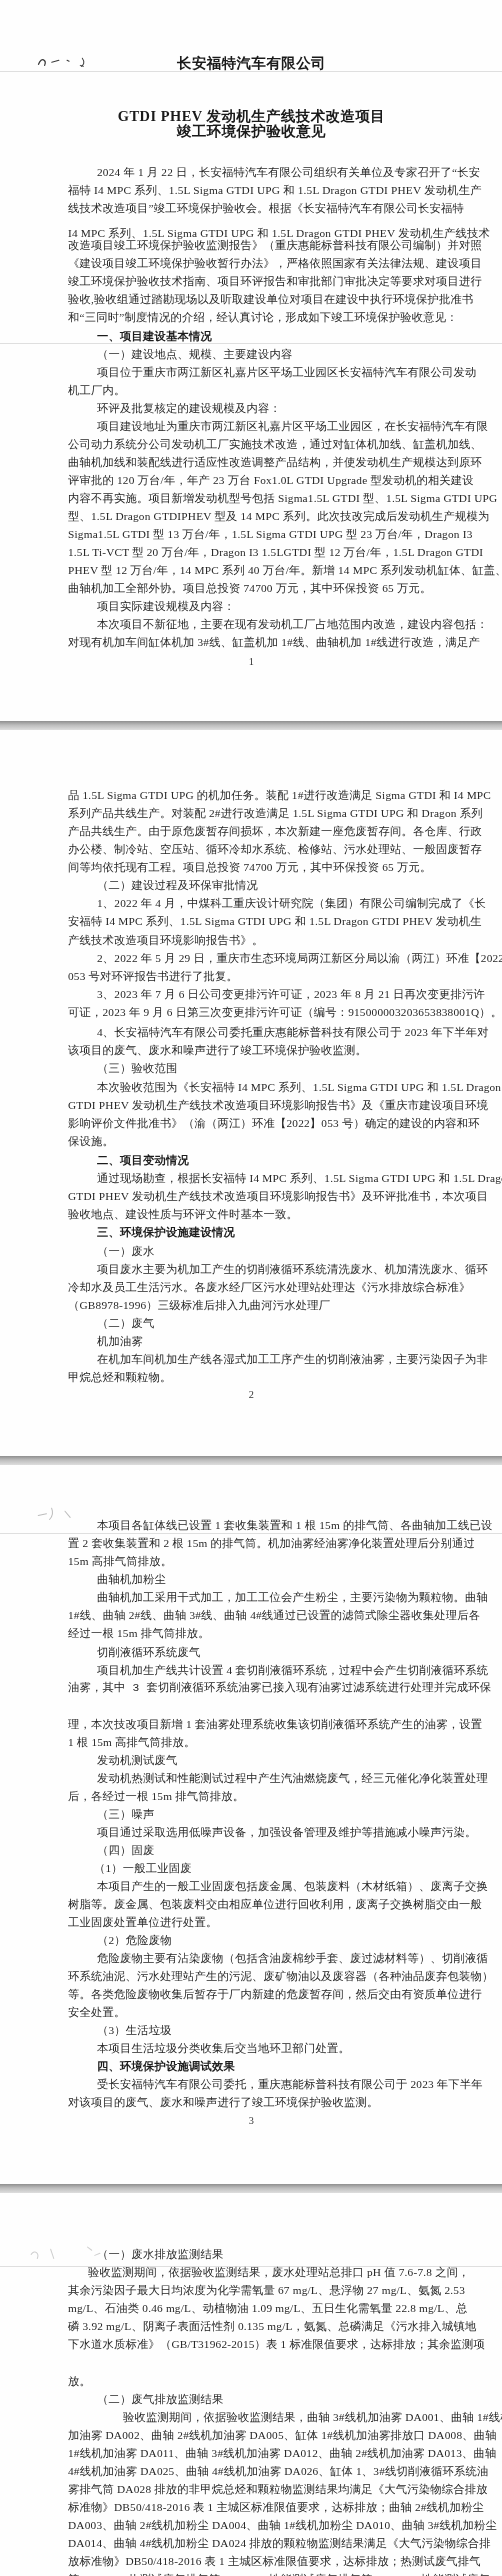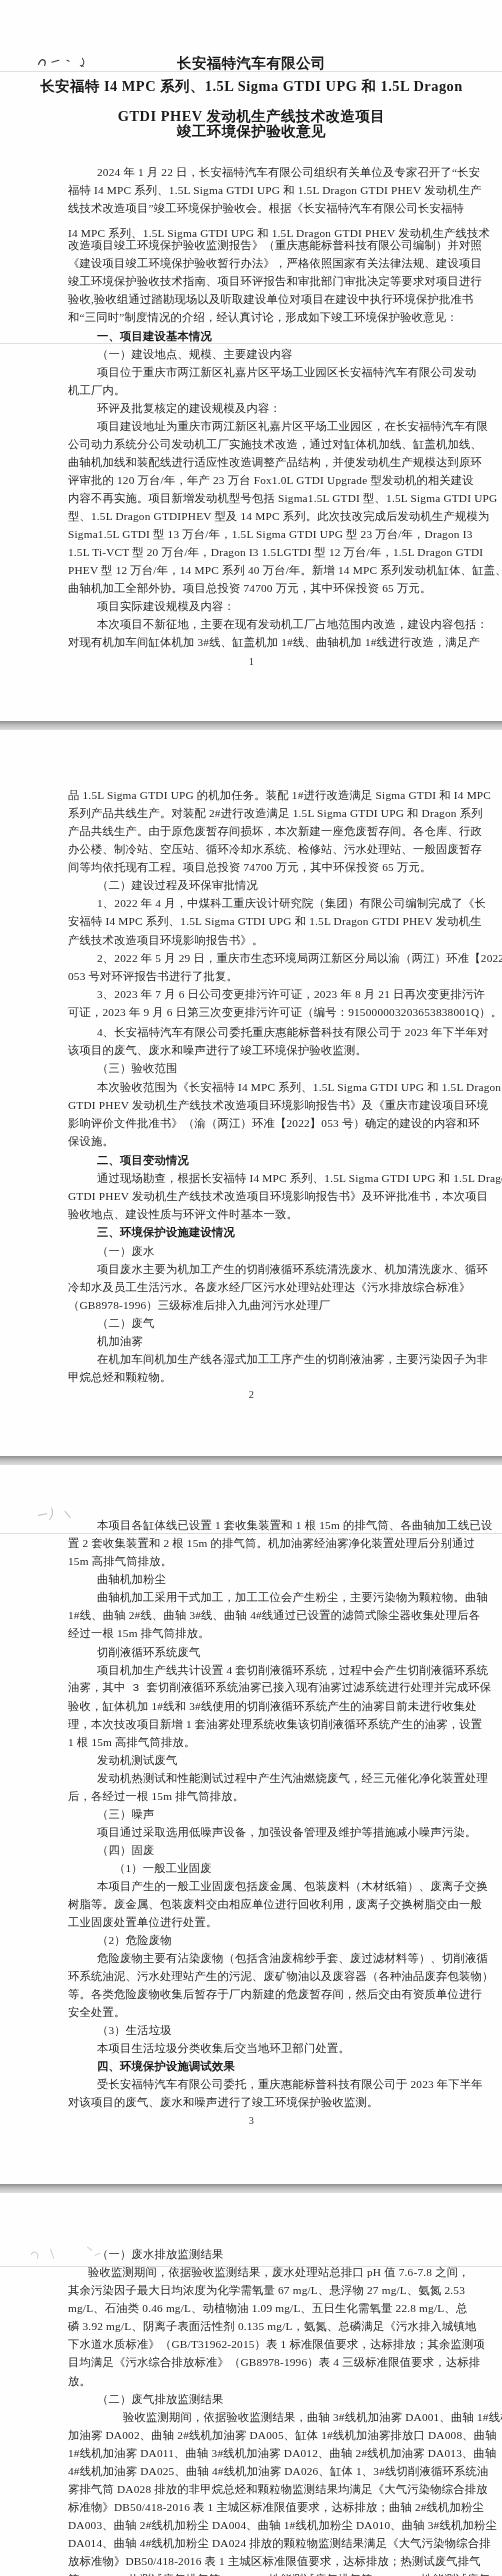--- a/index.html
+++ b/index.html
@@ -44,21 +44,20 @@
   </svg>
   <svg class="mark" style="left:34px;top:1502px;opacity:.65" width="62" height="20.6" viewBox="0 0 120 40">
     <path d="M8,26 l16,-3 M34,12 c4,10 0,18 -4,22 M60,18 l10,12" stroke="#9a9a9a" stroke-width="2" fill="none" stroke-linecap="round"></path>
   </svg>
   <svg class="mark" style="left:26px;top:2242px;opacity:.55" width="77" height="20.6" viewBox="0 0 150 40">
     <path d="M10,24 c8,-10 16,-2 12,8 M48,14 l6,18 M120,10 l8,6 M134,26 l10,-4" stroke="#a8a8a8" stroke-width="2" fill="none" stroke-linecap="round"></path>
   </svg>
 
   <div id="lines">
       <div class="ln title" style="top: 56px;">长安福特汽车有限公司</div>
-      <div class="ln title" style="top: 79px;">长安福特 I4 MPC 系列、1.5L Sigma GTDI UPG 和 1.5L Dragon</div>
       <div class="ln title" style="top: 109px;">GTDI PHEV 发动机生产线技术改造项目</div>
       <div class="ln title" style="top: 124px;">竣工环境保护验收意见</div>
       <div class="ln" style="top: 165px; left: 97px;">2024 年 1 月 22 日，长安福特汽车有限公司组织有关单位及专家召开了“长安</div>
       <div class="ln" style="top: 183px; left: 68px;">福特 I4 MPC 系列、1.5L Sigma GTDI UPG 和 1.5L Dragon GTDI PHEV 发动机生产</div>
       <div class="ln" style="top: 201px; left: 68px;">线技术改造项目”竣工环境保护验收会。根据《长安福特汽车有限公司长安福特</div>
       <div class="ln" style="top: 226px; left: 68px;">I4 MPC 系列、1.5L Sigma GTDI UPG 和 1.5L Dragon GTDI PHEV 发动机生产线技术</div>
       <div class="ln" style="top: 238px; left: 68px;">改造项目竣工环境保护验收监测报告》（重庆惠能标普科技有限公司编制）并对照</div>
       <div class="ln" style="top: 256px; left: 68px;">《建设项目竣工环境保护验收暂行办法》，严格依照国家有关法律法规、建设项目</div>
       <div class="ln" style="top: 274px; left: 68px;">竣工环境保护验收技术指南、项目环评报告和审批部门审批决定等要求对项目进行</div>
       <div class="ln" style="top: 292px; left: 68px;">验收,验收组通过踏勘现场以及听取建设单位对项目在建设中执行环境保护批准书</div>
@@ -119,51 +118,49 @@
       <div class="ln" style="top: 1518px; left: 97px;">本项目各缸体线已设置 1 套收集装置和 1 根 15m 的排气筒、各曲轴加工线已设</div>
       <div class="ln" style="top: 1536px; left: 68px;">置 2 套收集装置和 2 根 15m 的排气筒。机加油雾经油雾净化装置处理后分别通过</div>
       <div class="ln" style="top: 1554px; left: 68px;">15m 高排气筒排放。</div>
       <div class="ln" style="top: 1572px; left: 97px; font-family: Liberation Serif, serif;">曲轴机加粉尘</div>
       <div class="ln" style="top: 1590px; left: 97px;">曲轴机加工采用干式加工，加工工位会产生粉尘，主要污染物为颗粒物。曲轴</div>
       <div class="ln" style="top: 1608px; left: 68px;">1#线、曲轴 2#线、曲轴 3#线、曲轴 4#线通过已设置的滤筒式除尘器收集处理后各</div>
       <div class="ln" style="top: 1626px; left: 68px;">经过一根 15m 排气筒排放。</div>
       <div class="ln" style="top: 1645px; left: 97px;">切削液循环系统废气</div>
       <div class="ln" style="top: 1663px; left: 97px;">项目机加生产线共计设置 4 套切削液循环系统，过程中会产生切削液循环系统</div>
       <div class="ln" style="top: 1681px; left: 68px; font-family: Liberation Mono, monospace;">油雾，其中 3 套切削液循环系统油雾已接入现有油雾过滤系统进行处理并完成环保</div>
-      <div class="ln" style="top: 1699px; left: 68px;">验收，缸体机加 1#线和 3#线使用的切削液循环系统产生的油雾目前未进行收集处</div>
       <div class="ln" style="top: 1717px; left: 68px;">理，本次技改项目新增 1 套油雾处理系统收集该切削液循环系统产生的油雾，设置</div>
       <div class="ln" style="top: 1735px; left: 68px;">1 根 15m 高排气筒排放。</div>
       <div class="ln" style="top: 1753px; left: 97px;">发动机测试废气</div>
       <div class="ln" style="top: 1771px; left: 97px;">发动机热测试和性能测试过程中产生汽油燃烧废气，经三元催化净化装置处理</div>
       <div class="ln" style="top: 1789px; left: 68px;">后，各经过一根 15m 排气筒排放。</div>
       <div class="ln" style="top: 1807px; left: 97px;">（三）噪声</div>
       <div class="ln" style="top: 1825px; left: 97px;">项目通过采取选用低噪声设备，加强设备管理及维护等措施减小噪声污染。</div>
       <div class="ln" style="top: 1843px; left: 97px;">（四）固废</div>
-      <div class="ln" style="top: 1861px; left: 114px; text-align: right;">（1）一般工业固废</div>
+      <div class="ln" style="top: 1861px; left: 94px; text-align: right;">（1）一般工业固废</div>
       <div class="ln" style="top: 1879px; left: 97px;">本项目产生的一般工业固废包括废金属、包装废料（木材纸箱）、废离子交换</div>
       <div class="ln" style="top: 1897px; left: 68px;">树脂等。废金属、包装废料交由相应单位进行回收利用，废离子交换树脂交由一般</div>
       <div class="ln" style="top: 1915px; left: 68px;">工业固废处置单位进行处置。</div>
       <div class="ln" style="top: 1933px; left: 97px;">（2）危险废物</div>
       <div class="ln" style="top: 1951px; left: 97px;">危险废物主要有沾染废物（包括含油废棉纱手套、废过滤材料等）、切削液循</div>
       <div class="ln" style="top: 1969px; left: 68px;">环系统油泥、污水处理站产生的污泥、废矿物油以及废容器（各种油品废弃包装物）</div>
       <div class="ln" style="top: 1987px; left: 68px; text-align: center;">等。各类危险废物收集后暂存于厂内新建的危废暂存间，然后交由有资质单位进行</div>
       <div class="ln" style="top: 2005px; left: 68px;">安全处置。</div>
       <div class="ln" style="top: 2023px; left: 97px;">（3）生活垃圾</div>
       <div class="ln" style="top: 2041px; left: 97px;">本项目生活垃圾分类收集后交当地环卫部门处置。</div>
       <div class="ln b" style="top: 2059px; left: 97px;">四、环境保护设施调试效果</div>
       <div class="ln" style="top: 2077px; left: 97px;">受长安福特汽车有限公司委托，重庆惠能标普科技有限公司于 2023 年下半年</div>
       <div class="ln" style="top: 2095px; left: 68px;">对该项目的废气、废水和噪声进行了竣工环境保护验收监测。</div>
       <div class="ln pg" style="top: 2114px;">3</div>
       <div class="ln" style="top: 2247px; left: 97px;">（一）废水排放监测结果</div>
       <div class="ln" style="top: 2265px; left: 88px;">验收监测期间，依据验收监测结果，废水处理站总排口 pH 值 7.6-7.8 之间，</div>
       <div class="ln" style="top: 2283px; left: 68px;">其余污染因子最大日均浓度为化学需氧量 67 mg/L、悬浮物 27 mg/L、氨氮 2.53</div>
       <div class="ln" style="top: 2301px; left: 68px;">mg/L、石油类 0.46 mg/L、动植物油 1.09 mg/L、五日生化需氧量 22.8 mg/L、总</div>
       <div class="ln" style="top: 2319px; left: 68px;">磷 3.92 mg/L、阴离子表面活性剂 0.135 mg/L，氨氮、总磷满足《污水排入城镇地</div>
       <div class="ln" style="top: 2337px; left: 68px;">下水道水质标准》（GB/T31962-2015）表 1 标准限值要求，达标排放；其余监测项</div>
-      <div class="ln" style="top: 2355px; left: 68px;">目均满足《污水综合排放标准》（GB8978-1996）表 4 三级标准限值要求，达标排</div>
       <div class="ln" style="top: 2374px; left: 68px;">放。</div>
       <div class="ln" style="top: 2392px; left: 97px;">（二）废气排放监测结果</div>
       <div class="ln" style="top: 2410px; left: 97px; padding-left: 26px;">验收监测期间，依据验收监测结果，曲轴 3#线机加油雾 DA001、曲轴 1#线机</div>
       <div class="ln" style="top: 2428px; left: 68px;">加油雾 DA002、曲轴 2#线机加油雾 DA005、缸体 1#线机加油雾排放口 DA008、曲轴</div>
       <div class="ln" style="top: 2446px; left: 68px;">1#线机加油雾 DA011、曲轴 3#线机加油雾 DA012、曲轴 2#线机加油雾 DA013、曲轴</div>
       <div class="ln" style="top: 2464px; left: 68px;">4#线机加油雾 DA025、曲轴 4#线机加油雾 DA026、缸体 1、3#线切削液循环系统油</div>
       <div class="ln" style="top: 2482px; left: 68px;">雾排气筒 DA028 排放的非甲烷总烃和颗粒物监测结果均满足《大气污染物综合排放</div>
       <div class="ln" style="top: 2500px; left: 68px;">标准物》DB50/418-2016 表 1 主城区标准限值要求，达标排放；曲轴 2#线机加粉尘</div>
       <div class="ln" style="top: 2518px; left: 68px;">DA003、曲轴 2#线机加粉尘 DA004、曲轴 1#线机加粉尘 DA010、曲轴 3#线机加粉尘</div>
       <div class="ln" style="top: 2536px; left: 68px;">DA014、曲轴 4#线机加粉尘 DA024 排放的颗粒物监测结果满足《大气污染物综合排</div>

